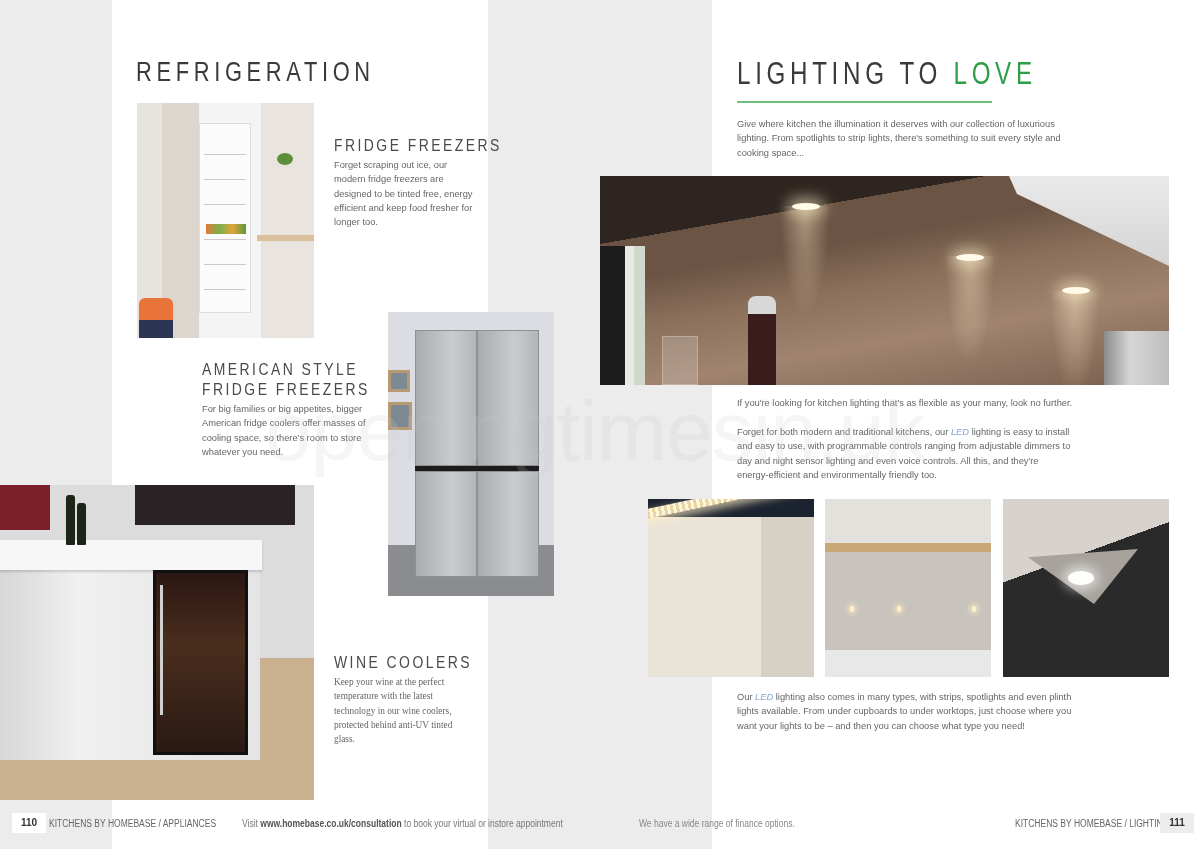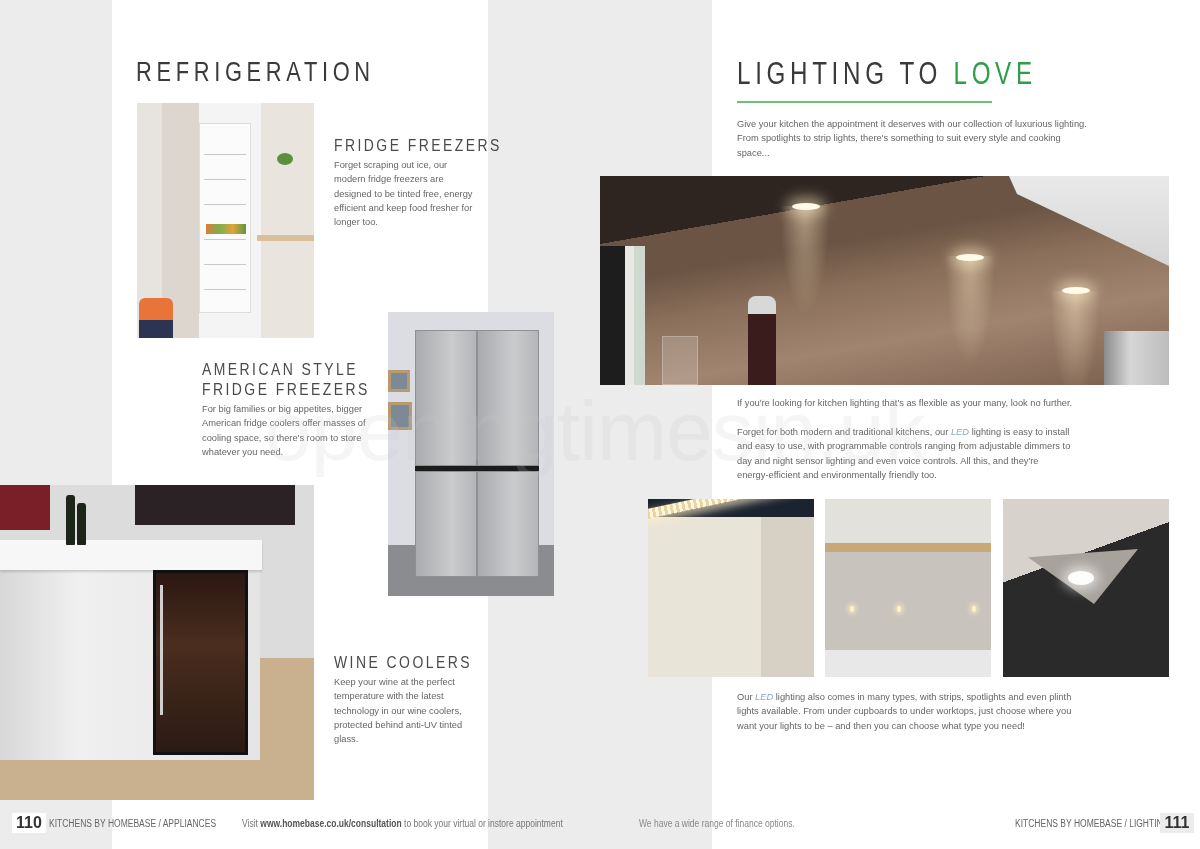--- a/index.html
+++ b/index.html
@@ -88,21 +88,21 @@
     white-space: nowrap; pointer-events: none;
     font-family: "Liberation Sans", sans-serif;
   }
 
   .footer-text {
     position: absolute; top: 818px; font-size: 10px; color: #666;
     font-family: "Liberation Sans Narrow", "Liberation Sans", sans-serif;
     transform: scaleX(0.85); transform-origin: left top; white-space: nowrap;
   }
   .footer-text b { color: #555; font-weight: bold; }
-  .page-box { position: absolute; top: 813px; height: 20px; width: 34px; background: #fff; font-size: 16px; font-weight: bold; color: #333; text-align: center; line-height: 20px; }
+  .page-box { position: absolute; top: 813px; height: 20px; width: 34px; background: #fff; font-size: 10px; font-weight: bold; color: #333; text-align: center; line-height: 20px; }
   .page-box.right { background: #ececec; }
 </style>
 </head>
 <body>
 
 <div class="band left"></div>
 <div class="band mid"></div>
 
 <h1 class="heading big-heading" style="left:136px; top:56px;">REFRIGERATION</h1>
 
@@ -145,28 +145,28 @@
   <div class="cabs"></div>
   <div class="island"></div>
   <div class="top"></div>
   <div class="bottle" style="left:66px;"></div>
   <div class="bottle" style="left:77px; top:18px; height:42px;"></div>
   <div class="cooler"></div>
   <div class="handle"></div>
 </div>
 
 <h2 class="heading sub-heading" style="left:334px; top:653px;">WINE COOLERS</h2>
-<p class="body-text" style="left:334px; top:675px; width:140px;">Keep your wine at the perfect temperature with the latest technology in our wine coolers, protected behind anti-UV tinted glass.</p>
+<p class="body-text" style="left:334px; top:675px; width:140px;font-family:Liberation Serif, serif;">Keep your wine at the perfect temperature with the latest technology in our wine coolers, protected behind anti-UV tinted glass.</p>
 
 <h1 class="heading big-heading" style="left:737px; top:56px; font-size:31px;">
   <span>LIGHTING TO </span><span class="accent">LOVE</span>
 </h1>
 <div class="rule"></div>
 
-<p class="body-text" style="left:737px; top:117px; width:350px;">Give your kitchen the appointment it deserves with our collection of luxurious lighting. From spotlights to strip lights, there's something to suit every style and cooking space...</p>
+<p class="body-text" style="left:737px; top:117px; width:350px;">Give where kitchen the illumination it deserves with our collection of luxurious lighting. From spotlights to strip lights, there's something to suit every style and cooking space...</p>
 
 <div class="photo p-hero">
   <div class="cabinet"></div>
   <div class="glow" style="left:180px; top:30px;"></div>
   <div class="glow" style="left:345px; top:80px;"></div>
   <div class="glow" style="left:450px; top:115px;"></div>
   <div class="light" style="left:192px; top:27px;"></div>
   <div class="light" style="left:356px; top:78px;"></div>
   <div class="light" style="left:462px; top:111px;"></div>
   <div class="book"></div>

